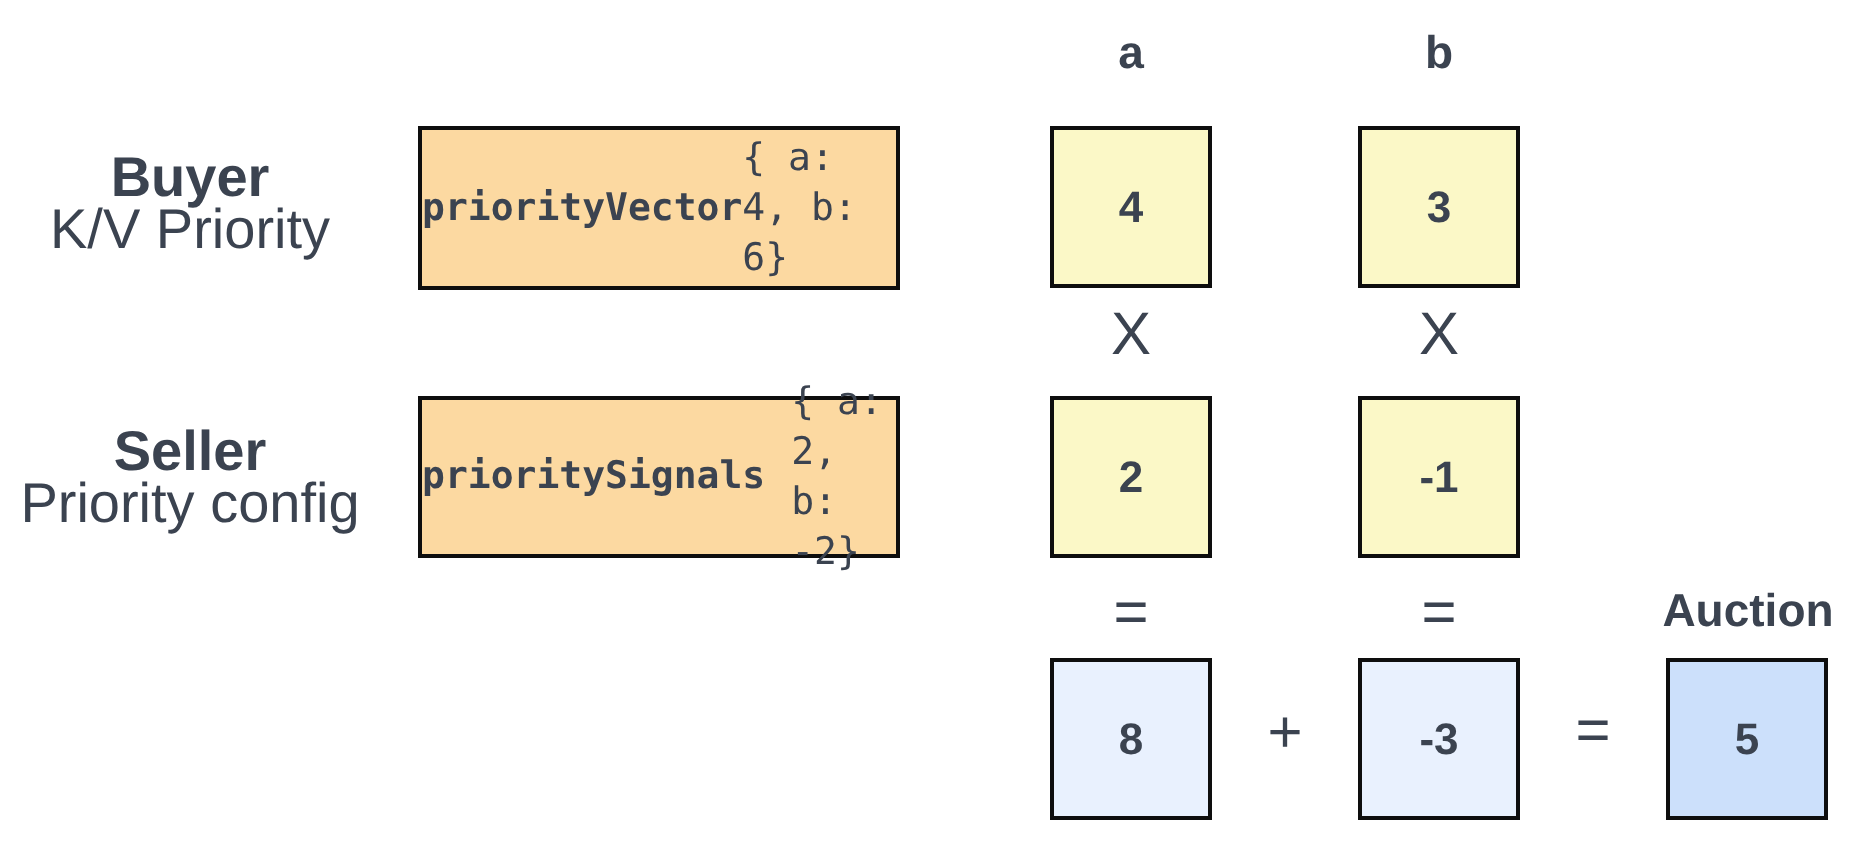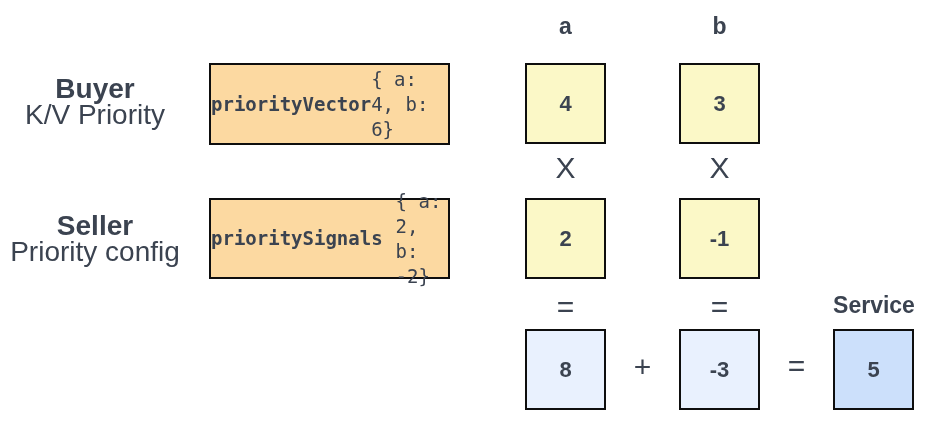--- a/index.html
+++ b/index.html
@@ -157,21 +157,21 @@
 
   <div class="op pos-mult-a">X</div>
   <div class="op pos-mult-b">X</div>
 
   <div class="cell yellow pos-a2">2</div>
   <div class="cell yellow pos-b2">-1</div>
 
   <div class="op pos-eq-a">=</div>
   <div class="op pos-eq-b">=</div>
 
-  <div class="priority-label">Service</div>
+  <div class="priority-label">Auction</div>
 
   <div class="cell lightblue pos-a3">8</div>
   <div class="op pos-plus">+</div>
   <div class="cell lightblue pos-b3">-3</div>
   <div class="op pos-eq-2">=</div>
   <div class="cell blue pos-p3">5</div>
 
 </div>
 
 </body></html>

